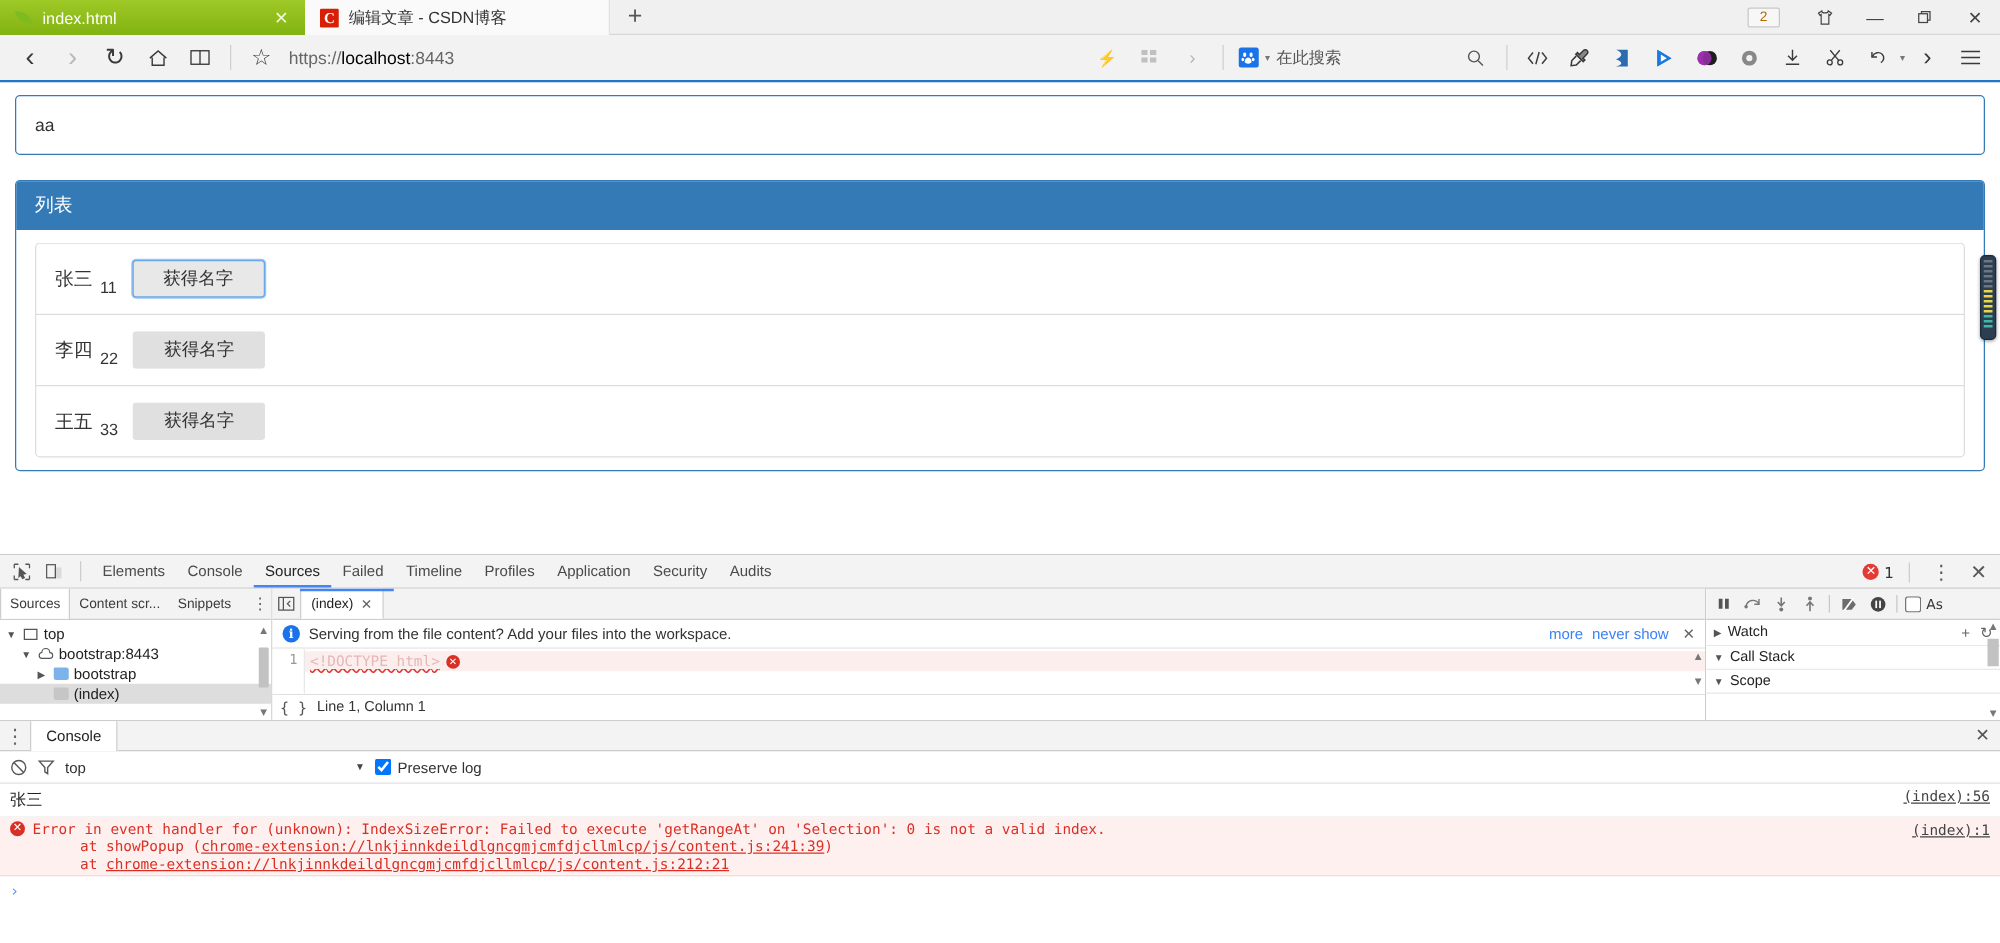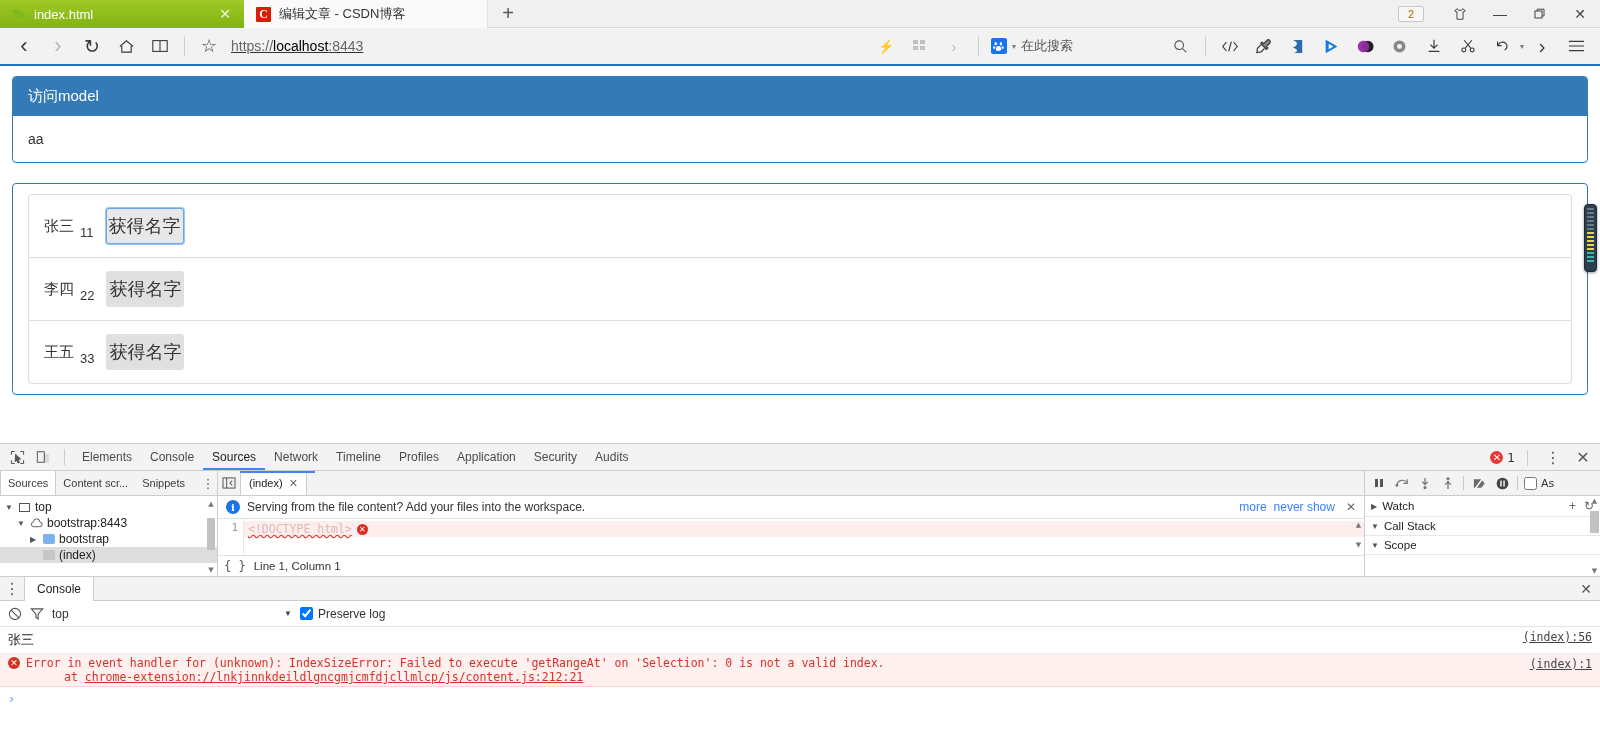--- a/index.html
+++ b/index.html
@@ -99,21 +99,21 @@
     display: flex; align-items: center; justify-content: center;
     color: #3a3a3a; cursor: pointer; font-size: 16px;
     flex: none;
   }
   .tb-icon.dim { color: #b8b8b8; }
   .tb-sep { width: 1px; height: 20px; background: #cfcfcf; margin: 0 6px; flex: none; }
   .urlbar {
     flex: 1; display: flex; align-items: center; gap: 8px;
     font-size: 14px; color: #444; padding-left: 4px;
   }
-  .url-text { color: #333; text-decoration: underline; }
+  .url-text { color: #333; }
   .url-text .host { color: #000; }
   .url-text .scheme { color: #666; }
   .search-box {
     display: flex; align-items: center; gap: 5px;
     font-size: 13px; color: #555; padding-left: 4px;
   }
   .search-engine-icon {
     width: 16px; height: 16px; background: #1a73e8; border-radius: 2px;
     color: #fff; font-size: 10px; display: flex; align-items: center; justify-content: center;
   }
@@ -158,22 +158,22 @@
   .list-group-item:last-child {
     border-bottom: 1px solid #ddd;
     border-bottom-left-radius: 4px; border-bottom-right-radius: 4px;
   }
   .lg-name { font-size: 15px; }
   .lg-age  { font-size: 13px; margin-right: 6px; margin-top: 13px; }
   .btn-default {
     background: #e0e0e0;
     border: 1px solid transparent;
     border-radius: 3px;
-    padding: 5px 2px;
-    font-size: 18px;
+    padding: 5px 24px;
+    font-size: 14px;
     color: #333;
     cursor: pointer;
     font-family: Liberation Sans, sans-serif;
   }
   .btn-default.focused {
     border: 1px solid #6ba6e8;
     box-shadow: 0 0 0 1px #9cc6f2;
     background: #e8e8e8;
   }
 
@@ -576,25 +576,25 @@
       <svg width="17" height="14" viewBox="0 0 18 14" stroke="#3a3a3a" stroke-width="1.3">
           <path d="M1 2 H17 M1 7 H17 M1 12 H17"></path>
         </svg>
     </span>
   </div>
 
   <div class="viewport">
     <div class="page-inner">
 
       <div class="panel">
-        <div class="panel-heading">访问model</div>
         <div class="panel-body">aa</div>
       </div>
 
       <div class="panel">
+        <div class="panel-heading">列表</div>
         <div class="panel-body tight">
           <ul class="list-group">
             <li class="list-group-item">
               <span class="lg-name">张三</span>
               <span class="lg-age">11</span>
               <button class="btn-default focused">获得名字</button>
             </li>
             <li class="list-group-item">
               <span class="lg-name">李四</span>
               <span class="lg-age">22</span>
@@ -640,21 +640,21 @@
       <span class="dt-tool-icon">
         <svg width="14" height="14" viewBox="0 0 16 16" fill="none" stroke="#555" stroke-width="1.1">
             <rect x="1.5" y="2" width="8" height="12"></rect>
             <rect x="9" y="5" width="5.5" height="9" fill="#555" opacity=".15"></rect>
           </svg>
       </span>
       <span class="dt-vsep"></span>
       <span class="dt-tab">Elements</span>
       <span class="dt-tab">Console</span>
       <span class="dt-tab active">Sources</span>
-      <span class="dt-tab">Network</span>
+      <span class="dt-tab">Failed</span>
       <span class="dt-tab">Timeline</span>
       <span class="dt-tab">Profiles</span>
       <span class="dt-tab">Application</span>
       <span class="dt-tab">Security</span>
       <span class="dt-tab">Audits</span>
 
       <span class="dt-tabbar-right">
         <span class="err-badge">
           <span class="err-dot">✕</span>
           <span>1</span>
@@ -865,20 +865,23 @@
       <div class="console-out">
         <div class="con-row log">
           <span>张三</span>
           <span class="con-link">(index):56</span>
         </div>
         <div class="con-row error">
           <span class="con-err-ico">✕</span>
           <div style="flex:1; min-width:0;">
             <div>Error in event handler for (unknown): IndexSizeError: Failed to execute 'getRangeAt' on 'Selection': 0 is not a valid index.</div>
             <div class="con-stack" style="padding-left:38px;">
+              <span class="fn">at </span><span class="fn">showPopup</span><span class="fn"> (</span><span class="url">chrome-extension://lnkjinnkdeildlgncgmjcmfdjcllmlcp/js/content.js:241:39</span><span class="fn">)</span>
+            </div>
+            <div class="con-stack" style="padding-left:38px;">
               <span class="fn">at </span><span class="url">chrome-extension://lnkjinnkdeildlgncgmjcmfdjcllmlcp/js/content.js:212:21</span>
             </div>
           </div>
           <span class="con-link">(index):1</span>
         </div>
         <div class="con-prompt">
           <span class="arrow">›</span>
           <span></span>
         </div>
       </div>

